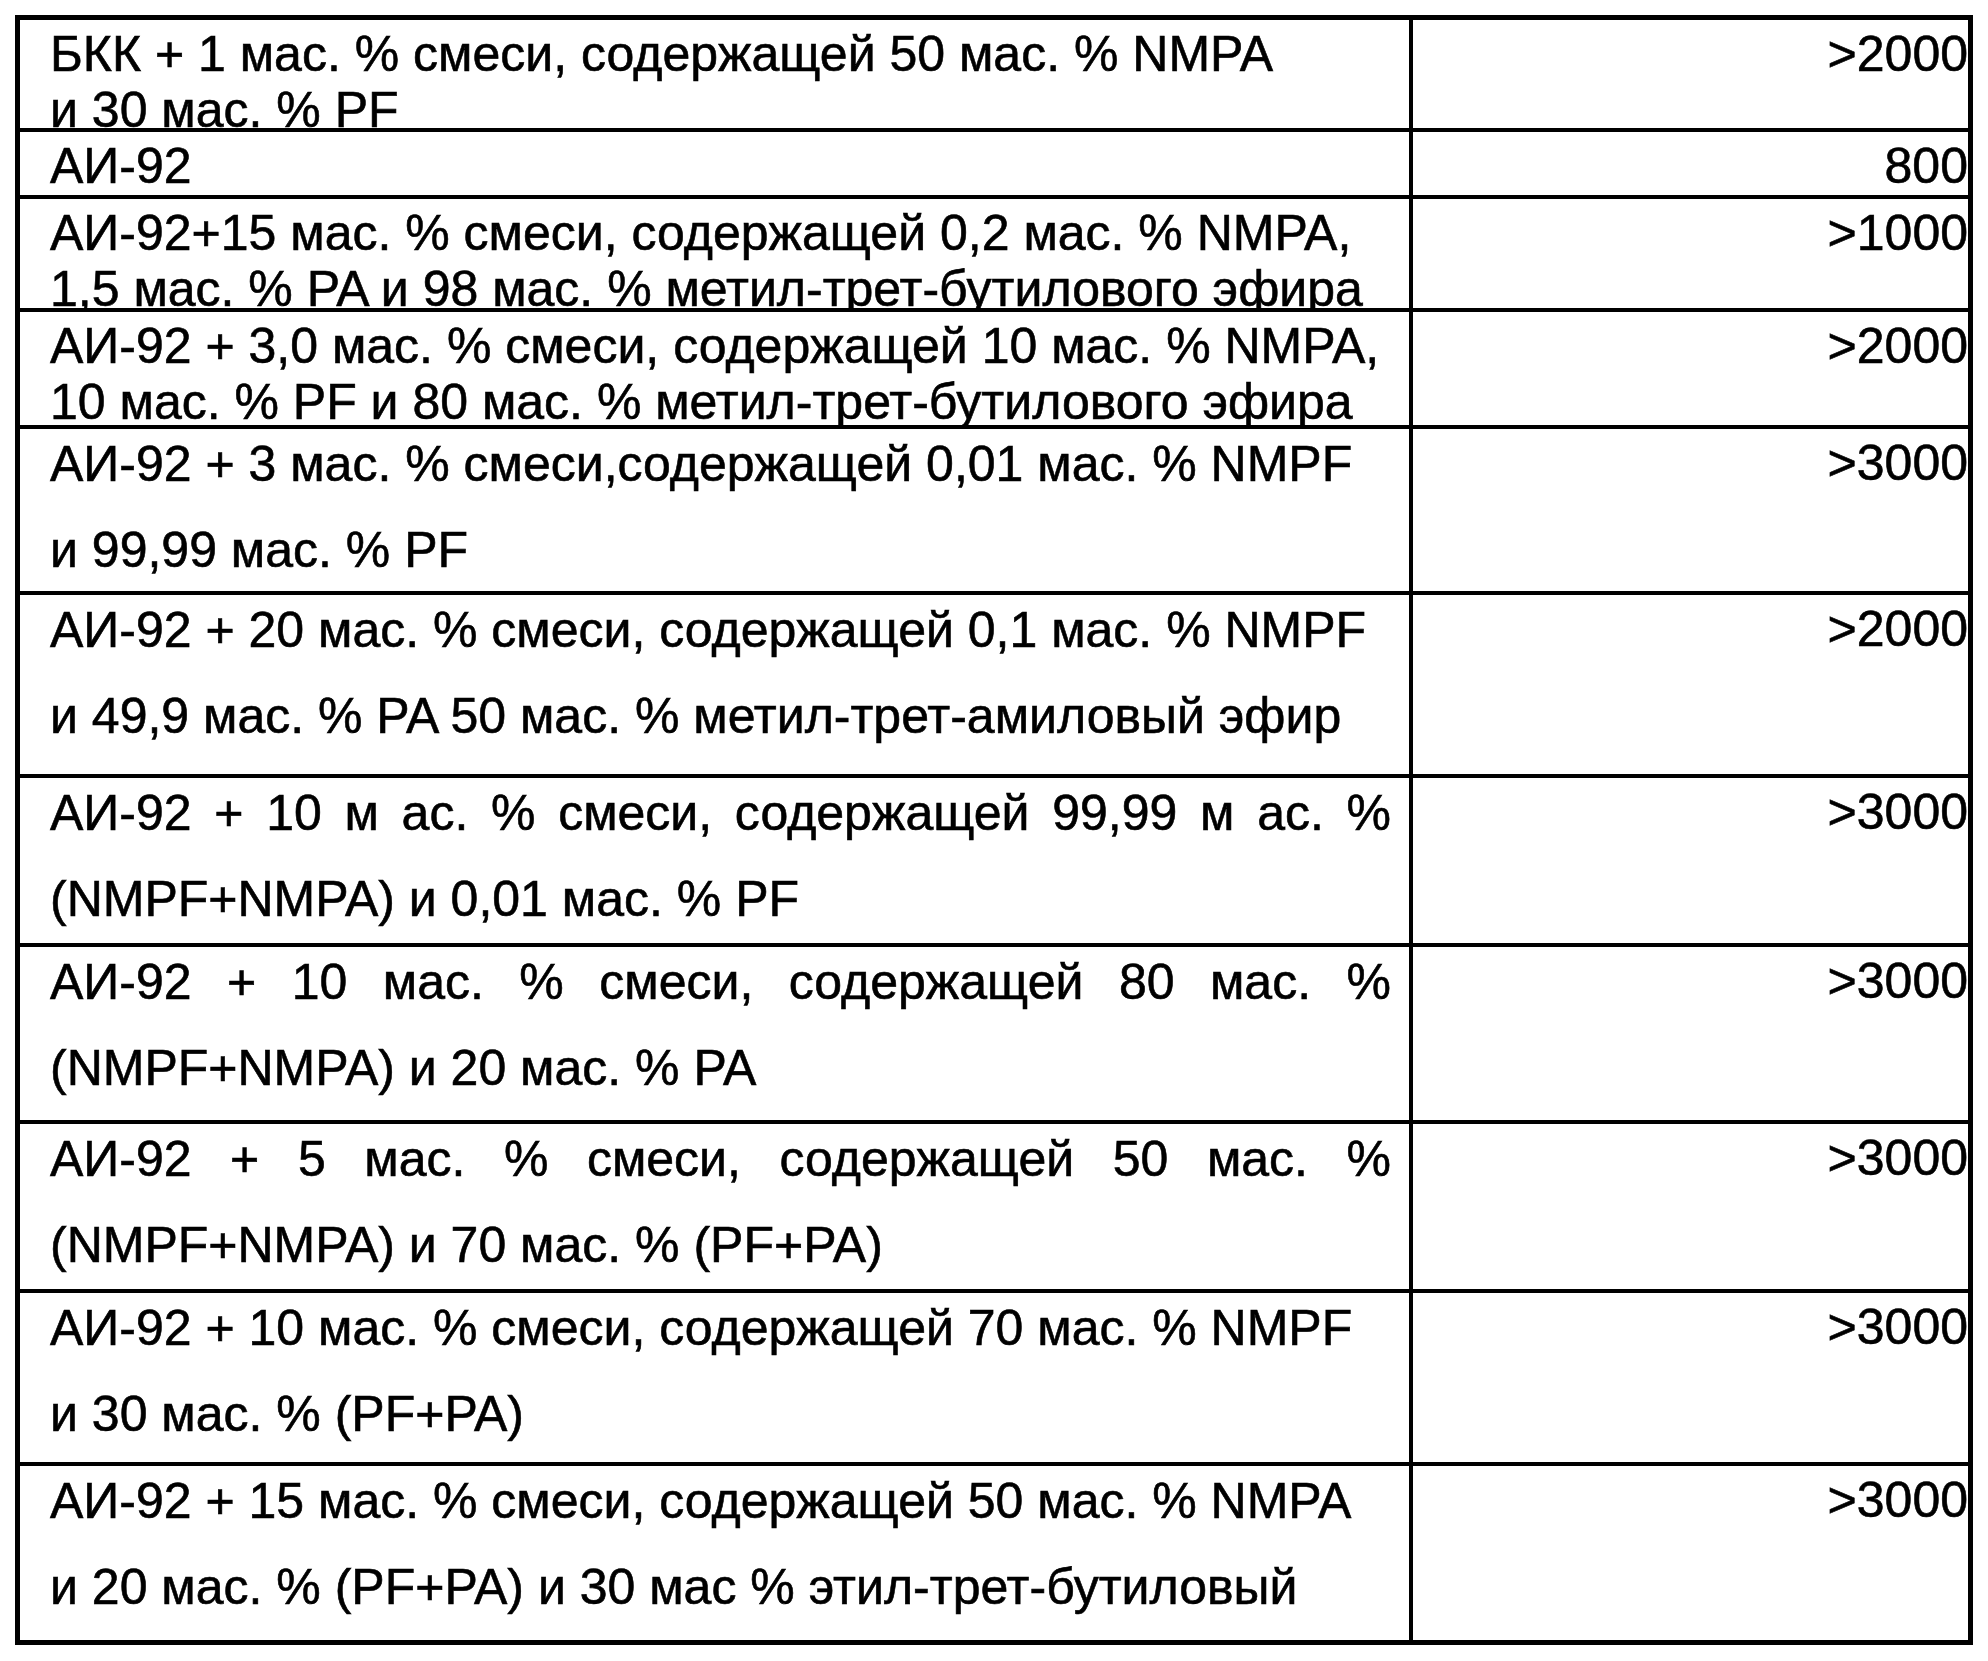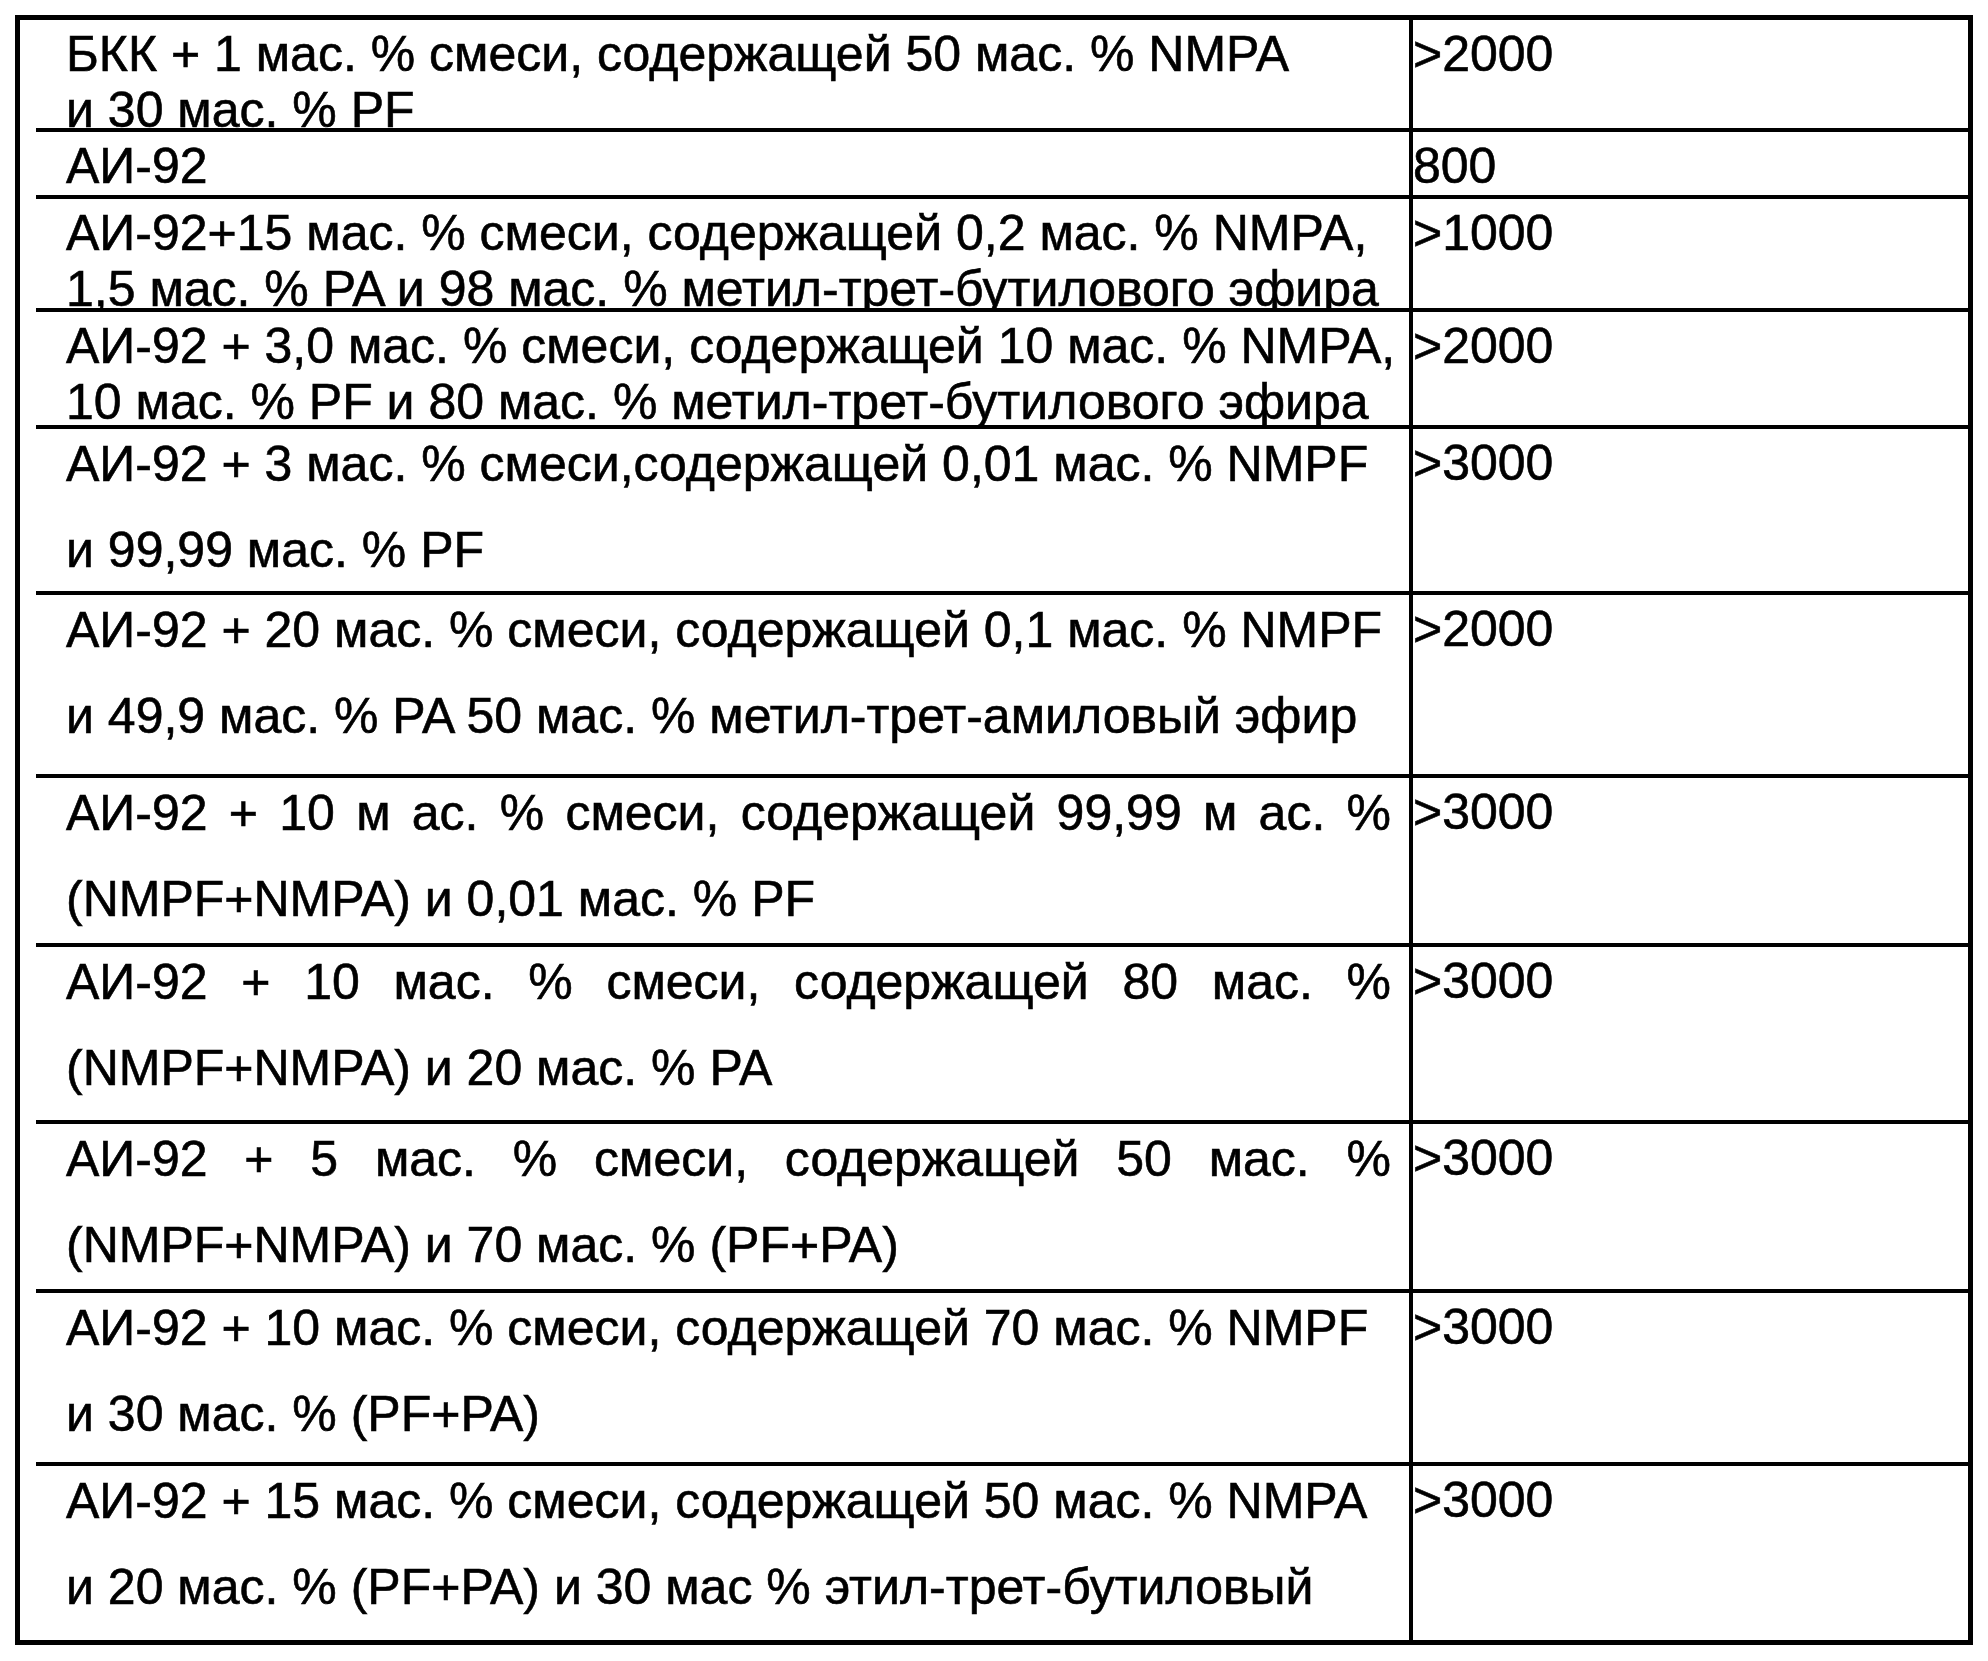--- a/index.html
+++ b/index.html
@@ -30,33 +30,32 @@
   .cell {
     box-sizing: border-box;
     overflow: hidden;
     font-size: 50px;
     -webkit-text-stroke: 0.6px #000;
   }
   .bt { border-top: 4px solid #000000; }
   .desc {
     border-right: 4px solid #000;
     padding: 6px 18px 4px 30px;
-    margin-left: 16px;
   }
   .desc.tall { padding-top: 0; }
   .l { line-height: 56px; white-space: nowrap; }
   .tall .l { line-height: 86px; }
   .tall .l:first-child { margin-top: -8px; }
   .j {
     white-space: normal;
     text-align: justify;
     text-align-last: justify;
   }
   .val {
-    text-align: left;
+    text-align: right;
     padding-top: 6px;
     line-height: 56px;
   }
 </style>
 </head>
 <body>
 
 <div class="table">
 
   <div class="cell desc">

